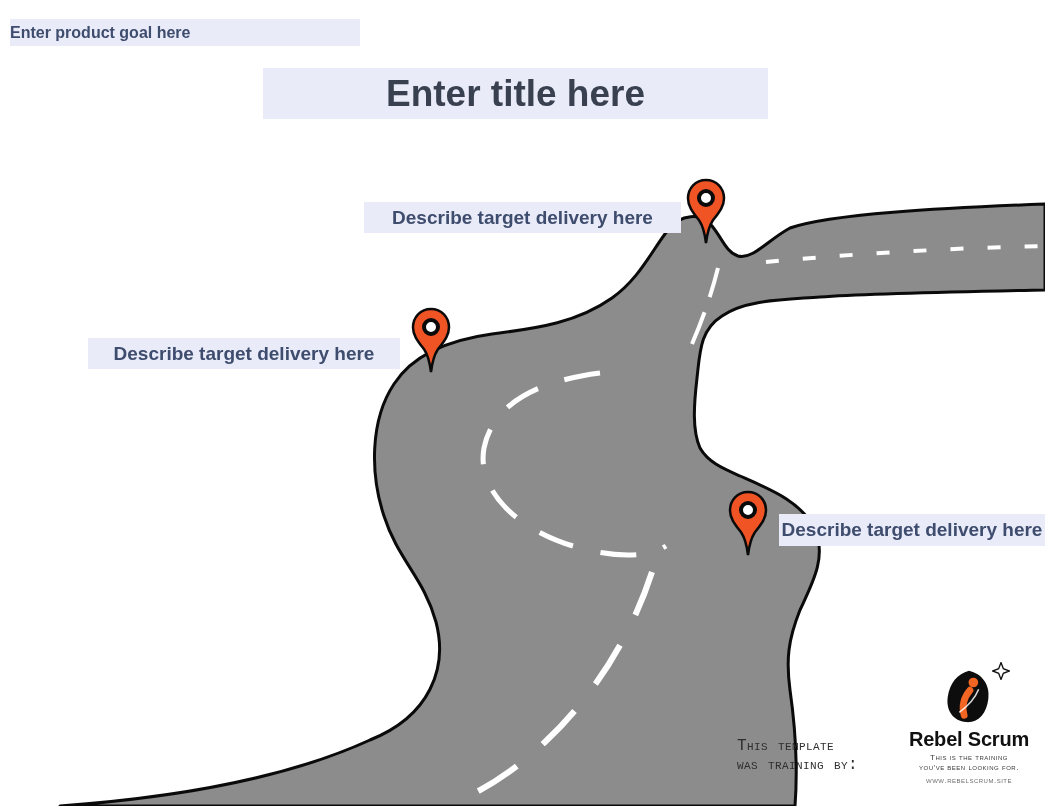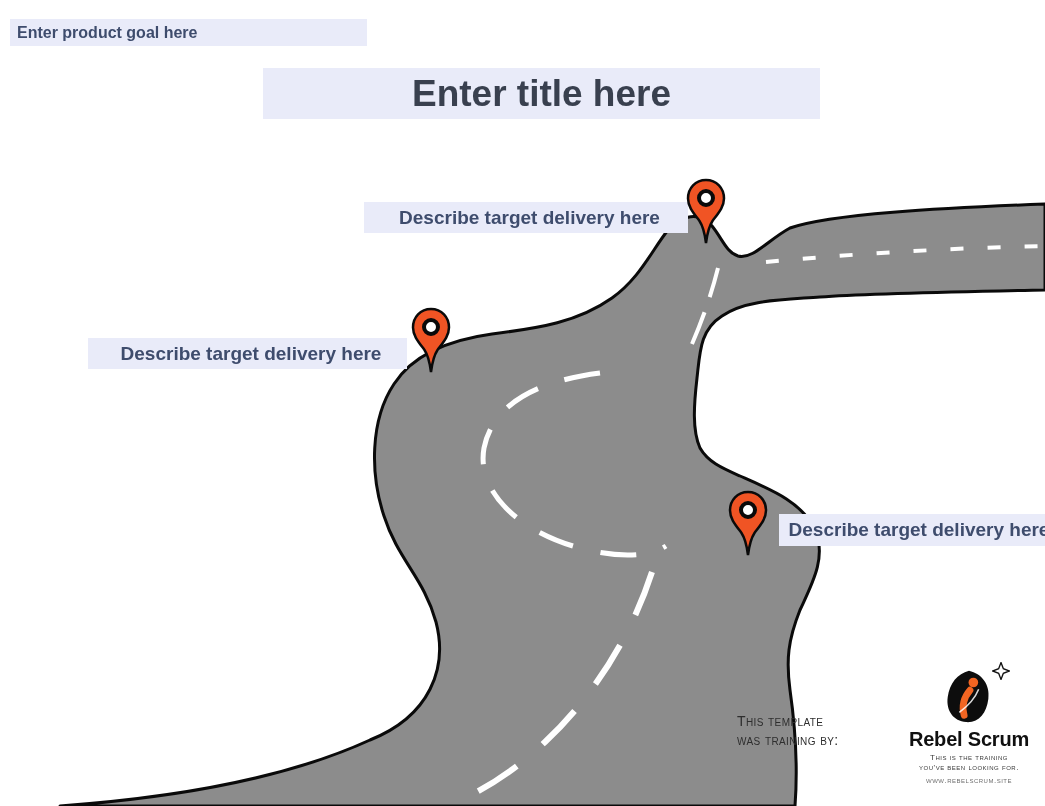--- a/index.html
+++ b/index.html
@@ -6,33 +6,33 @@
   body{
     width:1045px;height:806px;overflow:hidden;position:relative;
     background:#ffffff;
     font-family:"Liberation Sans", sans-serif;
   }
   .scene{position:absolute;left:0;top:0;width:1045px;height:806px;z-index:0;}
   .ph-box{
     position:absolute;background:#e9ebf9;color:#3e4c6d;font-weight:bold;
     display:flex;align-items:center;z-index:3;white-space:nowrap;
   }
-  .box-product-goal{left:10px;top:19px;width:350px;height:27px;font-size:16px;padding-left:7px;justify-content:flex-start;}
-  .box-title{left:263px;top:68px;width:557px;height:51px;font-size:37px;justify-content:center;color:#39404f;}
-  .m-label{font-size:19px;justify-content:center;padding-left:7px;}
+  .box-product-goal{left:10px;top:19px;width:350px;height:27px;font-size:16px;justify-content:flex-start;}
+  .box-title{left:263px;top:68px;width:505px;height:51px;font-size:37px;justify-content:center;color:#39404f;}
+  .m-label{font-size:19px;justify-content:center;}
   .label-1{left:364px;top:202px;width:317px;height:31px;}
   .label-2{left:88px;top:338px;width:312px;height:31px;}
   .label-3{left:779px;top:514px;width:266px;height:32px;}
   .pin{position:absolute;width:46px;height:70px;z-index:4;}
   .pin-1{left:683px;top:177px;}
   .pin-2{left:408px;top:306px;}
   .pin-3{left:725px;top:489px;}
   .footer-credit{
-    position:absolute;left:737px;top:712px;z-index:3;color:#2e2e2e;
-    font-size:14px;line-height:19px;font-variant:small-caps;letter-spacing:.4px;
+    position:absolute;left:737px;top:737px;z-index:3;color:#2e2e2e;
+    font-size:16px;line-height:19px;font-variant:small-caps;letter-spacing:.4px;font-family:Liberation Mono, monospace;
   }
   .brand{position:absolute;left:891px;top:666px;width:156px;z-index:3;text-align:center;}
   .brand .mark-wrap{position:relative;width:58px;height:60px;margin:0 auto;}
   .brand .star{position:absolute;right:-12px;top:-4px;}
   .brand-name{font-size:20px;font-weight:bold;color:#101010;letter-spacing:-.2px;margin-top:2px;}
   .brand-tagline{font-size:8px;color:#3a3a3a;font-variant:small-caps;letter-spacing:.5px;line-height:10px;margin-top:2px;}
   .brand-site{font-size:8px;color:#6e6e6e;font-variant:small-caps;letter-spacing:.5px;margin-top:3px;}
 </style>
 </head>
 <body>

